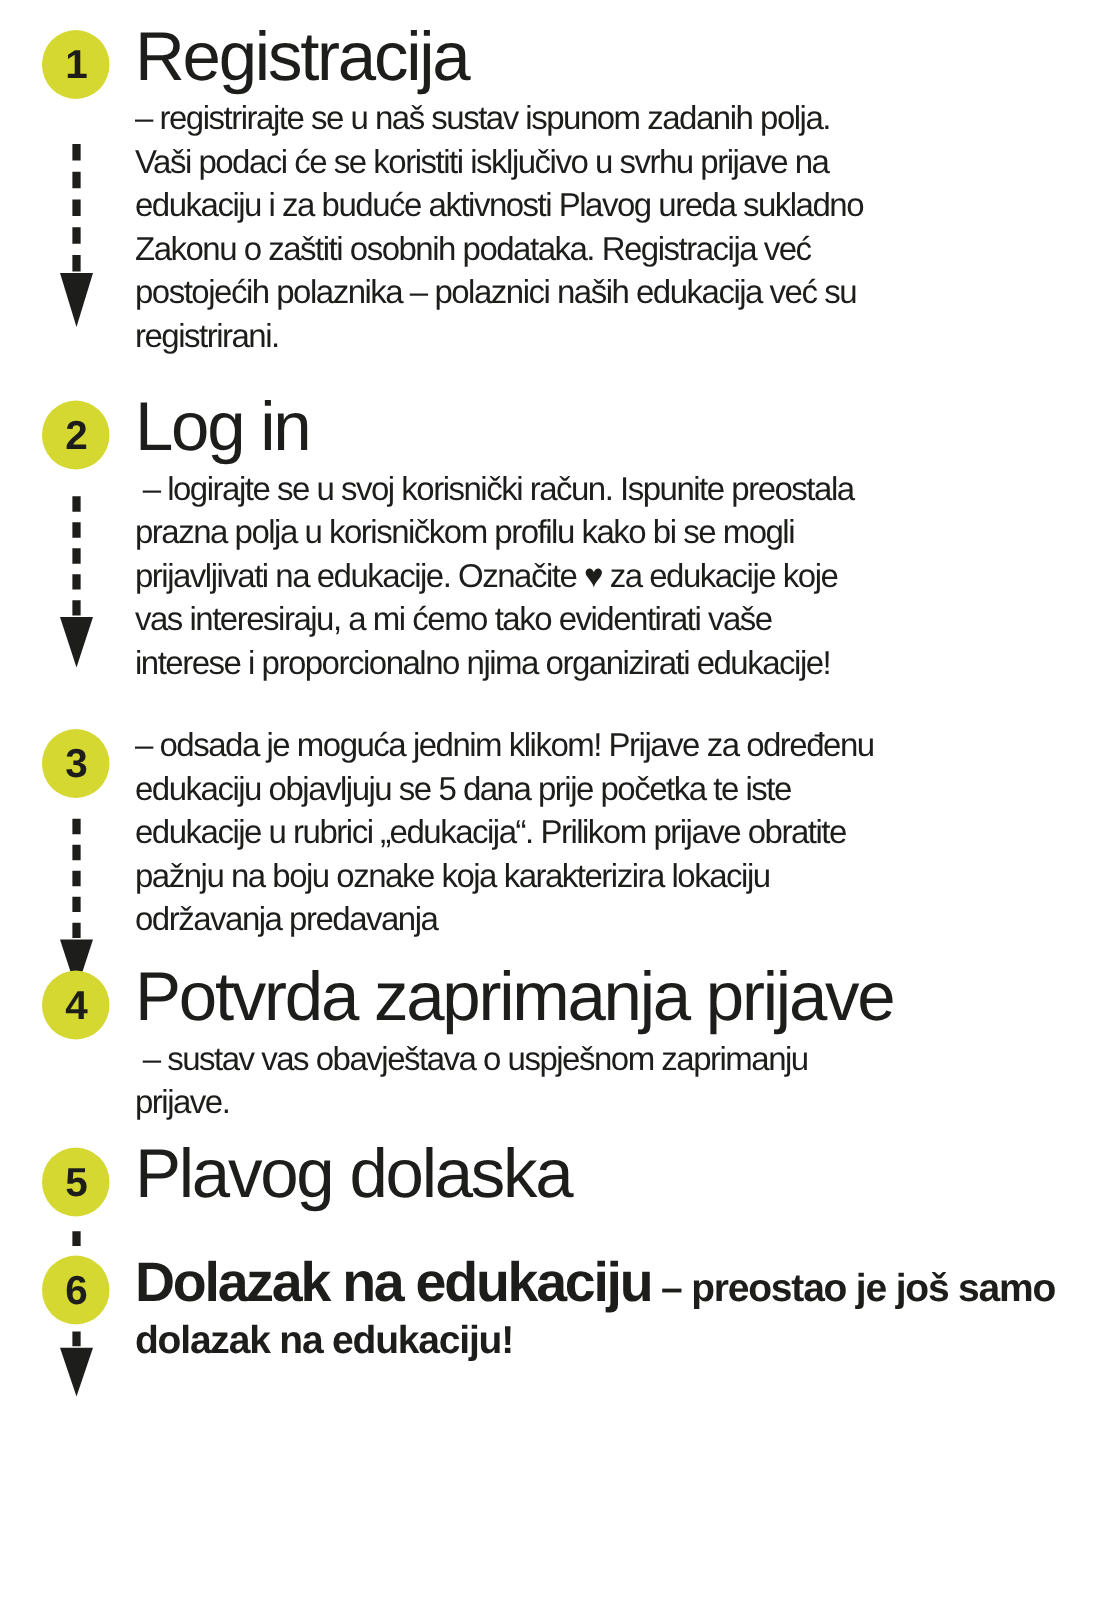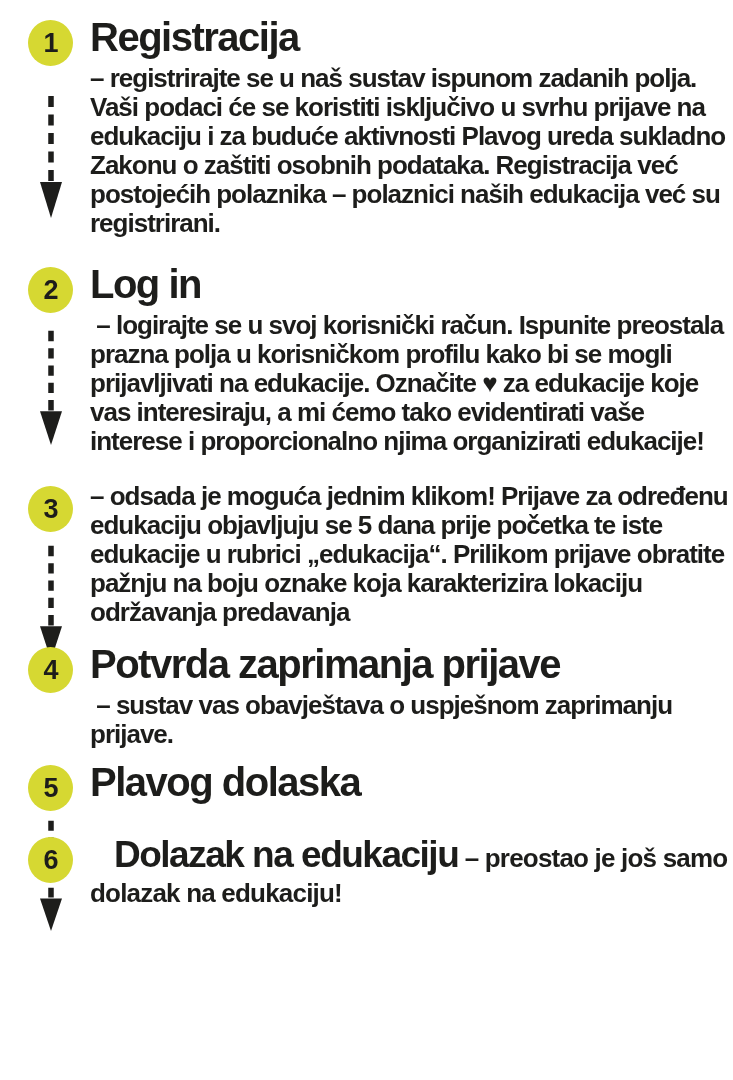--- a/index.html
+++ b/index.html
@@ -43,44 +43,43 @@
     position: absolute;
     left: 11px;
     width: 24px;
   }
   .col-main {
     flex: 1 1 auto;
     min-width: 0;
   }
   .title {
     margin: 0 0 6px 0;
-    font-size: 40px;
+    font-size: 46px;
     line-height: 42px;
-    font-weight: 700;
+    font-weight: 400;
     letter-spacing: -1.5px;
     white-space: pre;
   }
   .body {
-    font-size: 26px;
+    font-size: 22px;
     line-height: 29px;
-    font-weight: 700;
+    font-weight: 400;
     letter-spacing: -1px;
     white-space: pre;
   }
   
   .title-inline {
     margin: 0;
     font-weight: 700;
     white-space: pre;
   }
   .title-inline .big {
     font-size: 37px;
     line-height: 44px;
     letter-spacing: -1.5px;
-    margin-left: 24px;
   }
   .title-inline .small {
     font-size: 26px;
     line-height: 32px;
     letter-spacing: -0.8px;
   }
   .s1 { margin-bottom: 25px; }
   .s2 { margin-bottom: 26px; }
   .s3 { margin-bottom: 16px; }
   .s4 { margin-bottom: 12px; }

